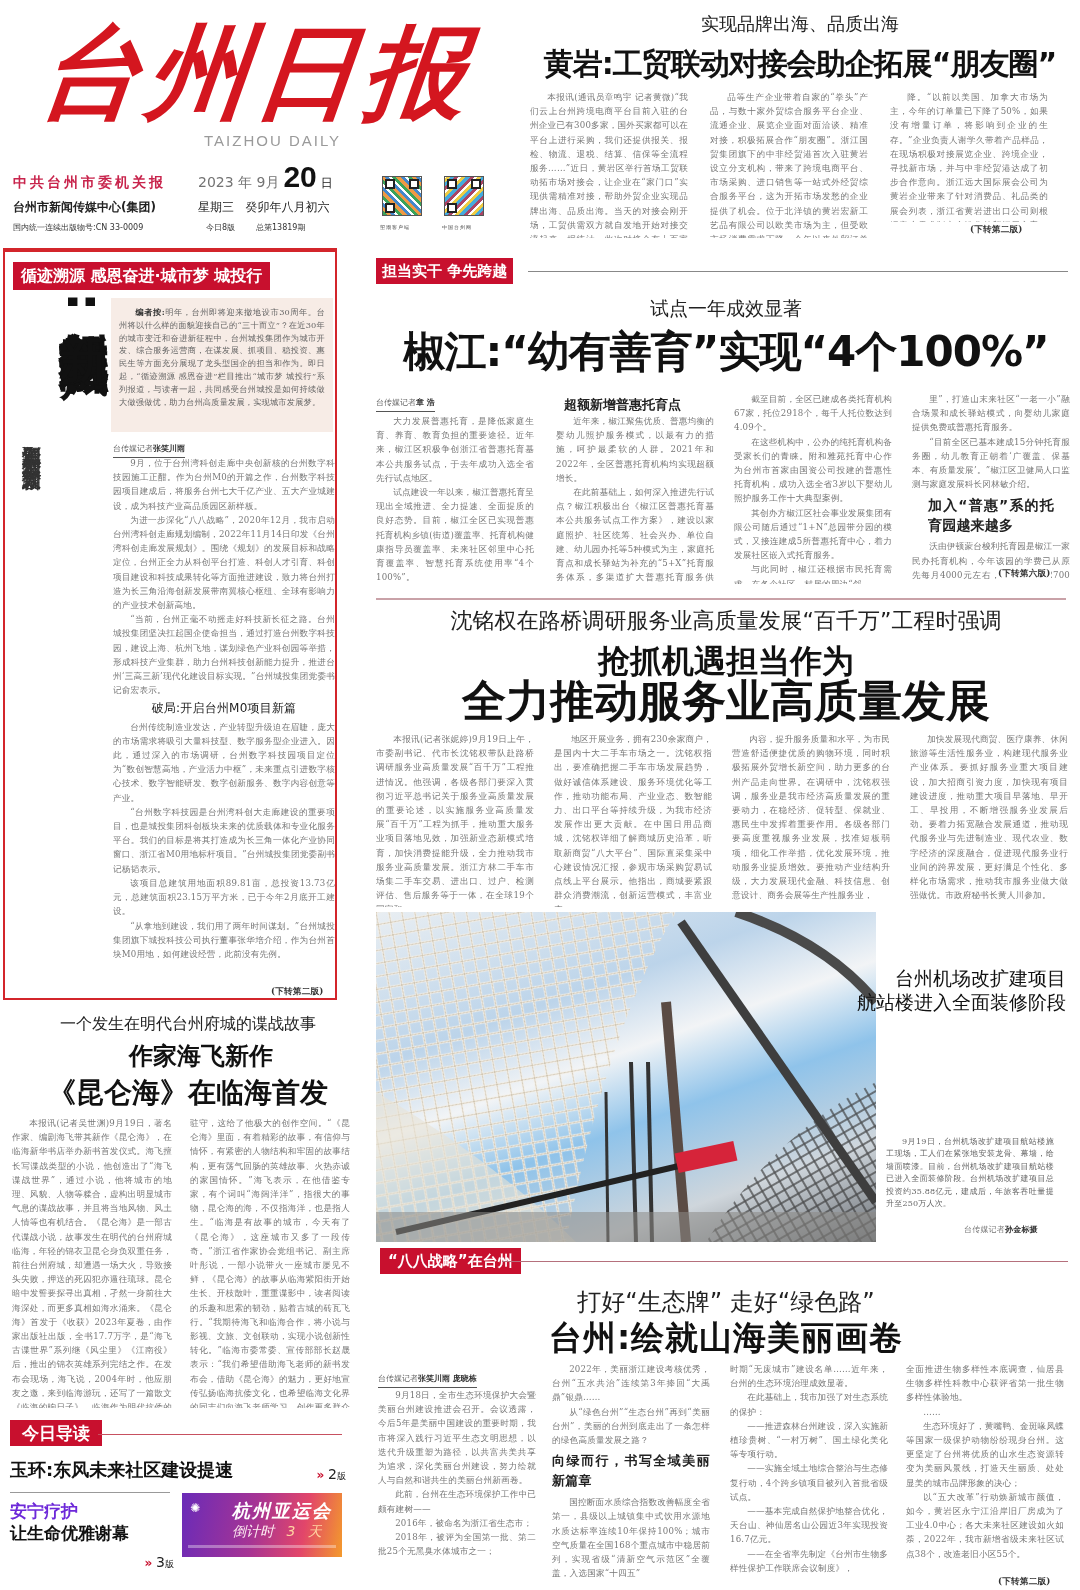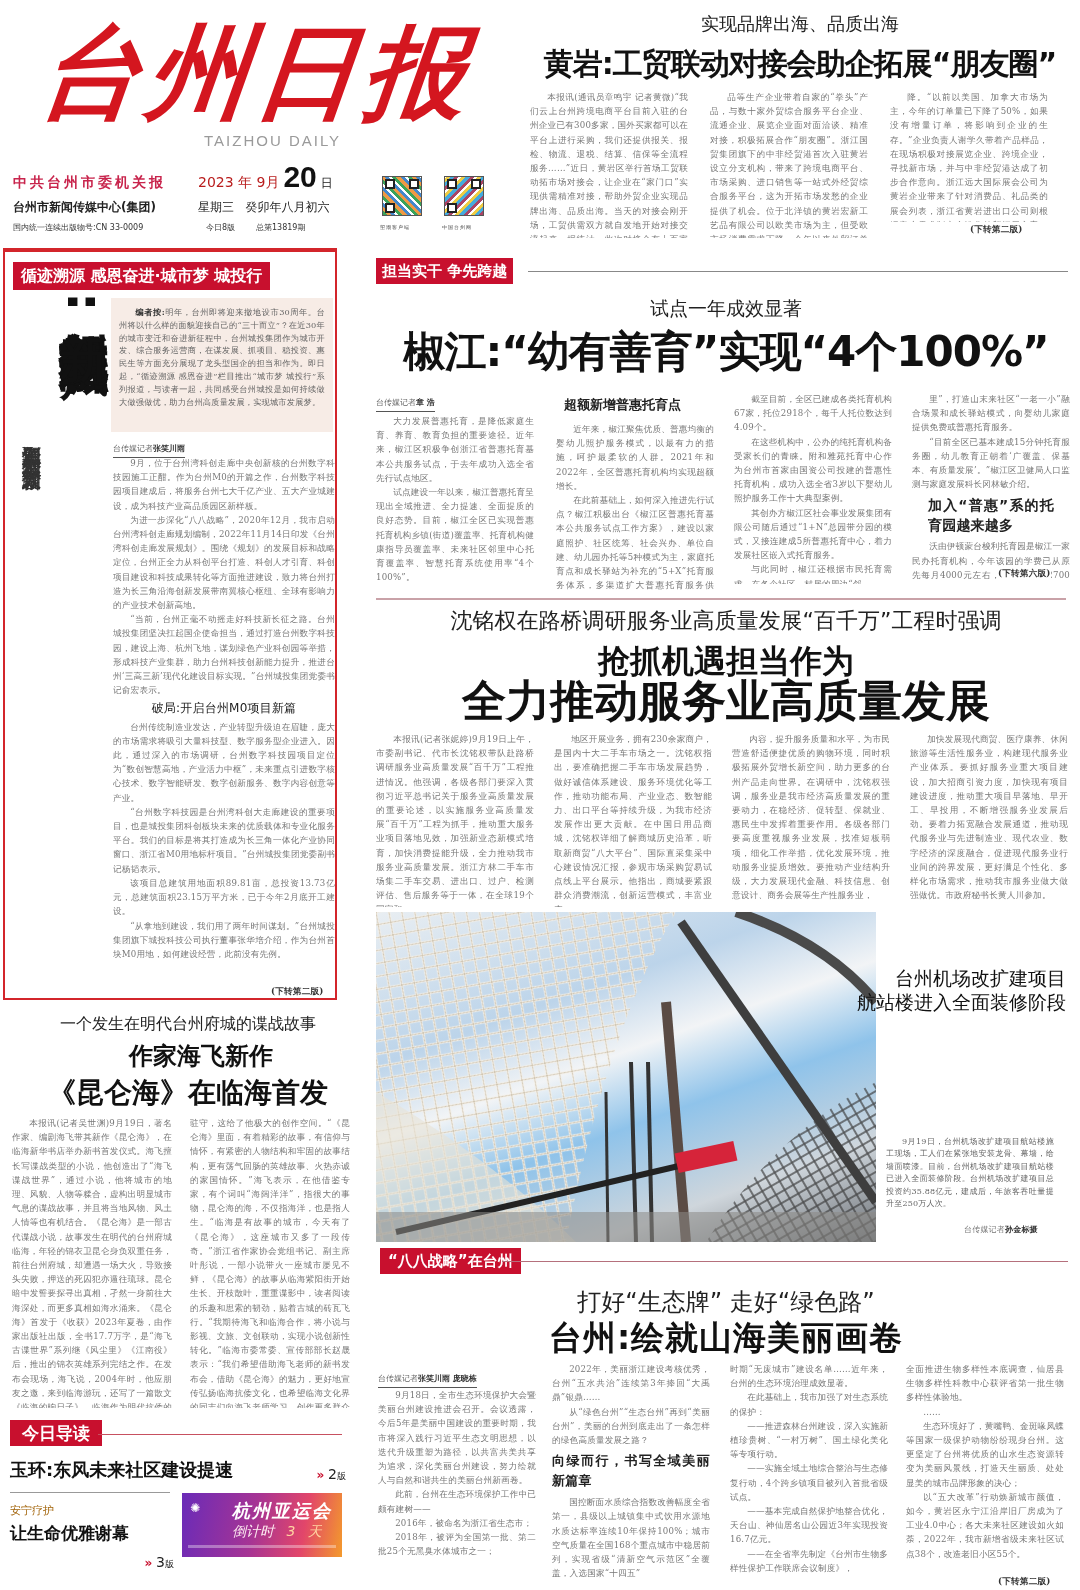--- a/index.html
+++ b/index.html
@@ -21,21 +21,21 @@
 </head>
 <body>
 
 <div class="abs" style="left:0;top:0;width:540px;height:240px">
   <div class="abs" style="left:40px;top:12px;width:460px;font-family:'DejaVu Serif',serif;font-weight:bold;font-size:102px;line-height:120px;color:#d4161f;letter-spacing:6px;font-style:italic;white-space:nowrap;transform:skewX(-6deg)">台州日报</div>
   <div class="abs" style="left:204px;top:132px;font-family:'Liberation Sans',sans-serif;font-size:15px;color:#9a9a9a;letter-spacing:2px">TAIZHOU DAILY</div>
   <div class="abs" style="left:13px;top:174px;font-size:14px;color:#c8244c;letter-spacing:3px;font-weight:bold">中共台州市委机关报</div>
   <div class="abs" style="left:13px;top:199px;font-size:12px;color:#222;font-weight:bold">台州市新闻传媒中心(集团)</div>
   <div class="abs" style="left:13px;top:222px;font-size:8px;color:#333">国内统一连续出版物号:CN 33-0009</div>
   <div class="abs" style="left:198px;top:160px;white-space:nowrap">
-    <span style="font-size:14px;color:#b91c1c">2023 年 9月</span><span style="font-family:'Liberation Sans',sans-serif;font-weight:bold;font-size:30px;color:#111;margin:0 4px">20</span><span style="font-size:12px">日</span>
+    <span style="font-size:14px;color:#737373">2023 年 9月</span><span style="font-family:'Liberation Sans',sans-serif;font-weight:bold;font-size:30px;color:#111;margin:0 4px">20</span><span style="font-size:12px">日</span>
   </div>
   <div class="abs" style="left:198px;top:199px;font-size:12px;color:#222;white-space:pre">星期三   癸卯年八月初六</div>
   <div class="abs" style="left:206px;top:222px;font-size:8px;color:#333">今日8版</div>
   <div class="abs" style="left:256px;top:222px;font-size:8px;color:#333">总第13819期</div>
 
   <div class="abs" style="left:382px;top:176px;width:40px;height:40px;border:1px solid #555;background:repeating-linear-gradient(45deg,#3aa35a 0 3px,#e94 3px 6px,#48c 6px 9px,#fff 9px 11px)">
     <div style="position:absolute;left:2px;top:2px;width:10px;height:10px;border:2px solid #222;background:#fff"></div>
     <div style="position:absolute;right:2px;top:2px;width:10px;height:10px;border:2px solid #222;background:#fff"></div>
     <div style="position:absolute;left:2px;bottom:2px;width:10px;height:10px;border:2px solid #222;background:#fff"></div>
   </div>
@@ -104,21 +104,21 @@
   <div class="abs kicker" style="left:0;top:38px;width:700px;font-size:19px">试点一年成效显著</div>
   <div class="abs headline" style="left:0;top:66px;width:700px;font-size:42px">椒江:“幼有善育”实现“4个100%”</div>
   <div class="abs" style="left:0;top:132px">
     <span class="byline"><span>台传媒记者</span><b>章 浩</b></span>
   </div>
   <div class="col body-text" style="left:0;top:156px;width:158px;height:170px">
     <p>大力发展普惠托育，是降低家庭生育、养育、教育负担的重要途径。近年来，椒江区积极争创浙江省普惠托育基本公共服务试点，于去年成功入选全省先行试点地区。</p>
       <p>试点建设一年以来，椒江普惠托育呈现出全域推进、全力提速、全面提质的良好态势。目前，椒江全区已实现普惠托育机构乡镇(街道)覆盖率、托育机构健康指导员覆盖率、未来社区邻里中心托育覆盖率、智慧托育系统使用率“4个100%”。</p>
   </div>
   <div class="abs subhead" style="left:188px;top:138px">超额新增普惠托育点</div>
-  <div class="col body-text" style="left:180px;top:164px;width:158px;height:170px">
+  <div class="col body-text" style="left:180px;top:156px;width:158px;height:170px">
     <p>近年来，椒江聚焦优质、普惠均衡的婴幼儿照护服务模式，以最有力的措施，呵护最柔软的人群。2021年和2022年，全区普惠托育机构均实现超额增长。</p>
       <p>在此前基础上，如何深入推进先行试点？椒江积极出台《椒江区普惠托育基本公共服务试点工作方案》，建设以家庭照护、社区统筹、社会兴办、单位自建、幼儿园办托等5种模式为主，家庭托育点和成长驿站为补充的“5+X”托育服务体系，多渠道扩大普惠托育服务供给。</p>
   </div>
   <div class="col body-text" style="left:358px;top:134px;width:158px;height:192px">
     <p>截至目前，全区已建成各类托育机构67家，托位2918个，每千人托位数达到4.09个。</p>
       <p>在这些机构中，公办的纯托育机构备受家长们的青睐。附和雅苑托育中心作为台州市首家由国资公司投建的普惠性托育机构，成功入选全省3岁以下婴幼儿照护服务工作十大典型案例。</p>
       <p>其创办方椒江区社会事业发展集团有限公司随后通过“1+N”总园带分园的模式，又接连建成5所普惠托育中心，着力发展社区嵌入式托育服务。</p>
       <p>与此同时，椒江还根据市民托育需求，在各个社区、村居的周边“邻</p>
   </div>
   <div class="col body-text" style="left:536px;top:134px;width:158px;height:192px">
@@ -208,21 +208,21 @@
   <div class="abs sec-line" style="left:92px;top:14px;width:244px;background:#c75060"></div>
   <div class="abs" style="left:4px;top:38px;width:336px;height:26px">
     <span style="font-weight:bold;font-size:18px;color:#111;white-space:nowrap">玉环:东风未来社区建设提速</span>
     <span style="position:absolute;right:0;top:8px;font-size:12px;white-space:nowrap">
       <span style="color:#c8102e;font-weight:bold">»</span>
       <span style="font-size:14px">2</span><span style="font-size:9px">版</span>
     </span>
   </div>
   <div class="abs sec-line" style="left:4px;top:72px;width:160px;background:#999"></div>
   <div class="abs" style="left:4px;top:80px;width:164px;height:80px">
-    <div style="font-weight:normal;font-size:11px;line-height:22px;color:#a16207">安宁疗护</div>
+    <div style="font-weight:bold;font-size:17px;line-height:22px;color:#6d28d9">安宁疗护</div>
     <div style="font-weight:bold;font-size:17px;line-height:22px;color:#111">让生命优雅谢幕</div>
     <span style="position:absolute;right:0;top:54px;font-size:12px;white-space:nowrap">
       <span style="color:#c8102e;font-weight:bold">»</span>
       <span style="font-size:14px">3</span><span style="font-size:9px">版</span>
     </span>
   </div>
 
   <div class="abs" style="left:176px;top:73px;width:160px;height:64px;background:linear-gradient(100deg,#6a2bb8 0%,#a63494 45%,#e2466a 75%,#f39a2c 100%);overflow:hidden">
     <div class="abs" style="left:8px;top:8px;width:18px;height:14px;color:#fff;font-size:12px;line-height:14px">✺</div>
     <div class="abs" style="left:50px;top:6px;font-size:18px;font-weight:bold;color:#fff;font-style:italic;letter-spacing:2px">杭州亚运会</div>

